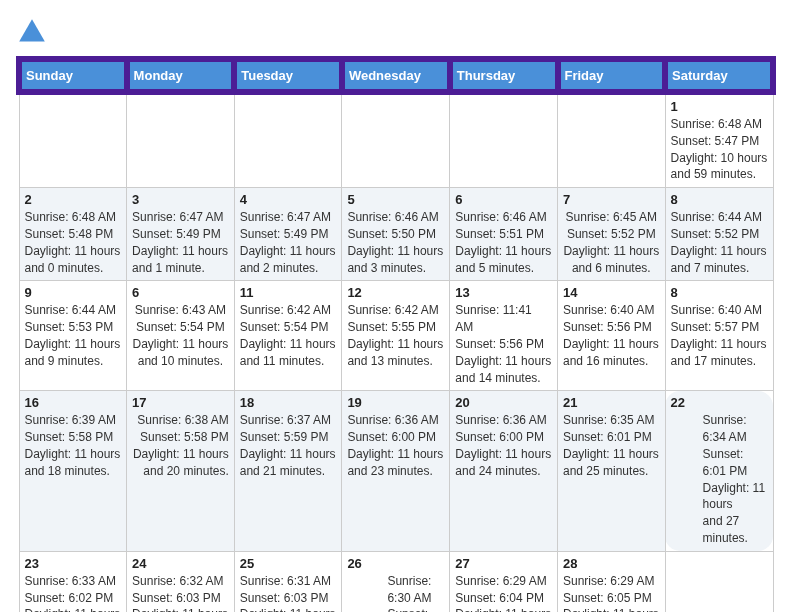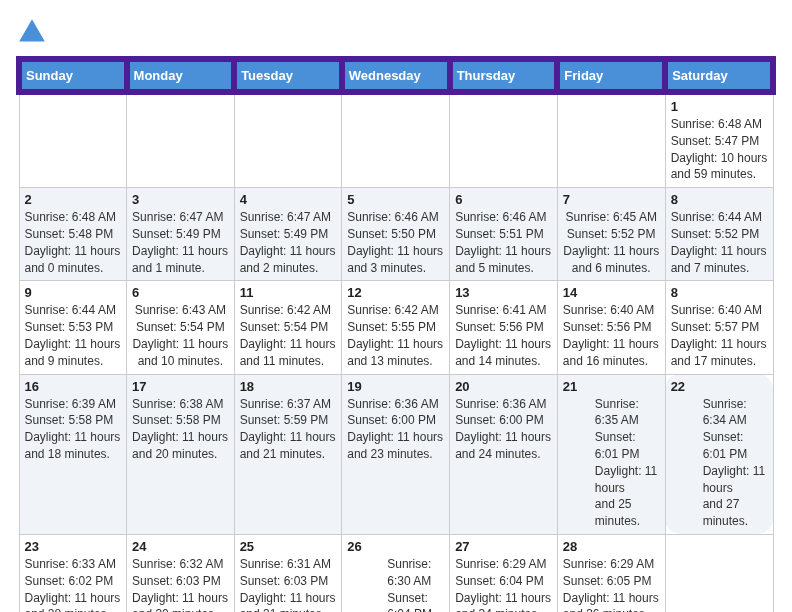--- a/index.html
+++ b/index.html
@@ -210,21 +210,21 @@
         </td>
         <td>
           <span class="day-number">12</span>
           <div class="day-info" style="white-space: pre-line;">Sunrise: 6:42 AM
 Sunset: 5:55 PM
 Daylight: 11 hours
 and 13 minutes.</div>
         </td>
         <td>
           <span class="day-number">13</span>
-          <div class="day-info" style="white-space: pre-line;">Sunrise: 6:41 AM
+          <div class="day-info" style="white-space: pre-line;">Sunrise: 11:41 AM
 Sunset: 5:56 PM
 Daylight: 11 hours
 and 14 minutes.</div>
         </td>
         <td>
           <span class="day-number">14</span>
           <div class="day-info" style="white-space: pre-line;">Sunrise: 6:40 AM
 Sunset: 5:56 PM
 Daylight: 11 hours
 and 16 minutes.</div>
@@ -240,21 +240,21 @@
       <tr>
         <td style="background: rgb(240, 244, 248);">
           <span class="day-number">16</span>
           <div class="day-info" style="white-space: pre-line;">Sunrise: 6:39 AM
 Sunset: 5:58 PM
 Daylight: 11 hours
 and 18 minutes.</div>
         </td>
         <td style="background: rgb(240, 244, 248);">
           <span class="day-number">17</span>
-          <div class="day-info" style="white-space: pre-line;">Sunrise: 6:38 AM
+          <div class="day-info" style="white-space: pre-line; text-align: right;">Sunrise: 6:38 AM
 Sunset: 5:58 PM
 Daylight: 11 hours
 and 20 minutes.</div>
         </td>
         <td style="background: rgb(240, 244, 248);">
           <span class="day-number">18</span>
           <div class="day-info" style="white-space: pre-line;">Sunrise: 6:37 AM
 Sunset: 5:59 PM
 Daylight: 11 hours
 and 21 minutes.</div>
@@ -268,21 +268,21 @@
         </td>
         <td style="background: rgb(240, 244, 248);">
           <span class="day-number">20</span>
           <div class="day-info" style="white-space: pre-line;">Sunrise: 6:36 AM
 Sunset: 6:00 PM
 Daylight: 11 hours
 and 24 minutes.</div>
         </td>
         <td style="background: rgb(240, 244, 248);">
           <span class="day-number">21</span>
-          <div class="day-info" style="white-space: pre-line; margin-left: 32px;">Sunrise: 6:35 AM
+          <div class="day-info" style="white-space: pre-line;">Sunrise: 6:35 AM
 Sunset: 6:01 PM
 Daylight: 11 hours
 and 25 minutes.</div>
         </td>
         <td style="background: rgb(240, 244, 248); border-radius: 15px;">
           <span class="day-number">22</span>
           <div class="day-info" style="white-space: pre-line; margin-left: 32px;">Sunrise: 6:34 AM
 Sunset: 6:01 PM
 Daylight: 11 hours
 and 27 minutes.</div>

